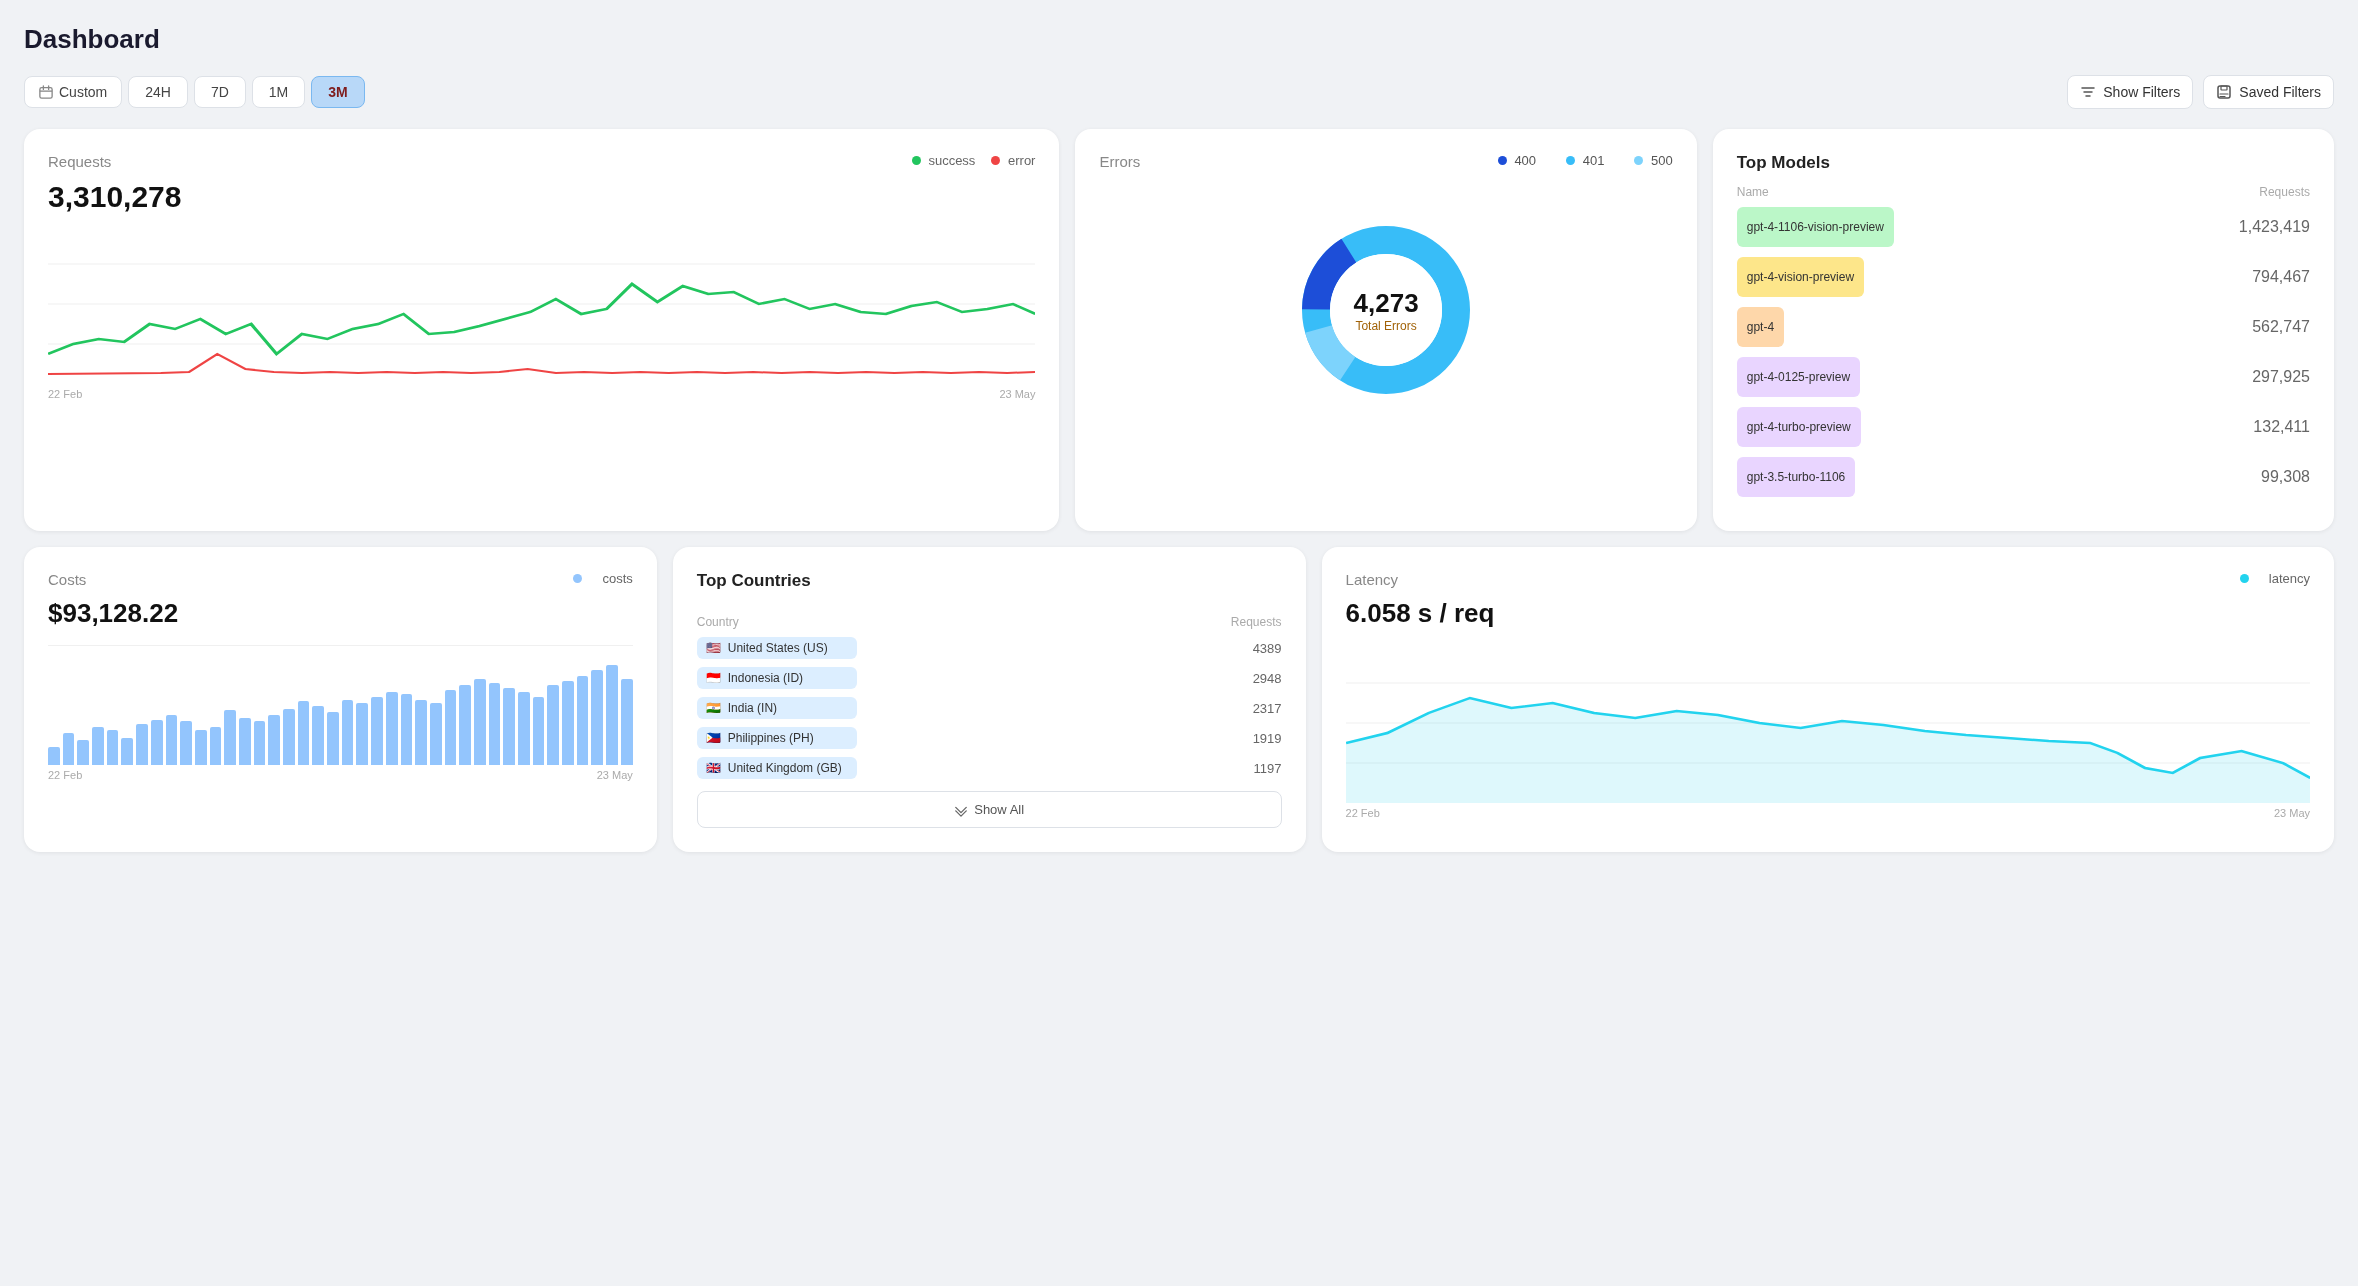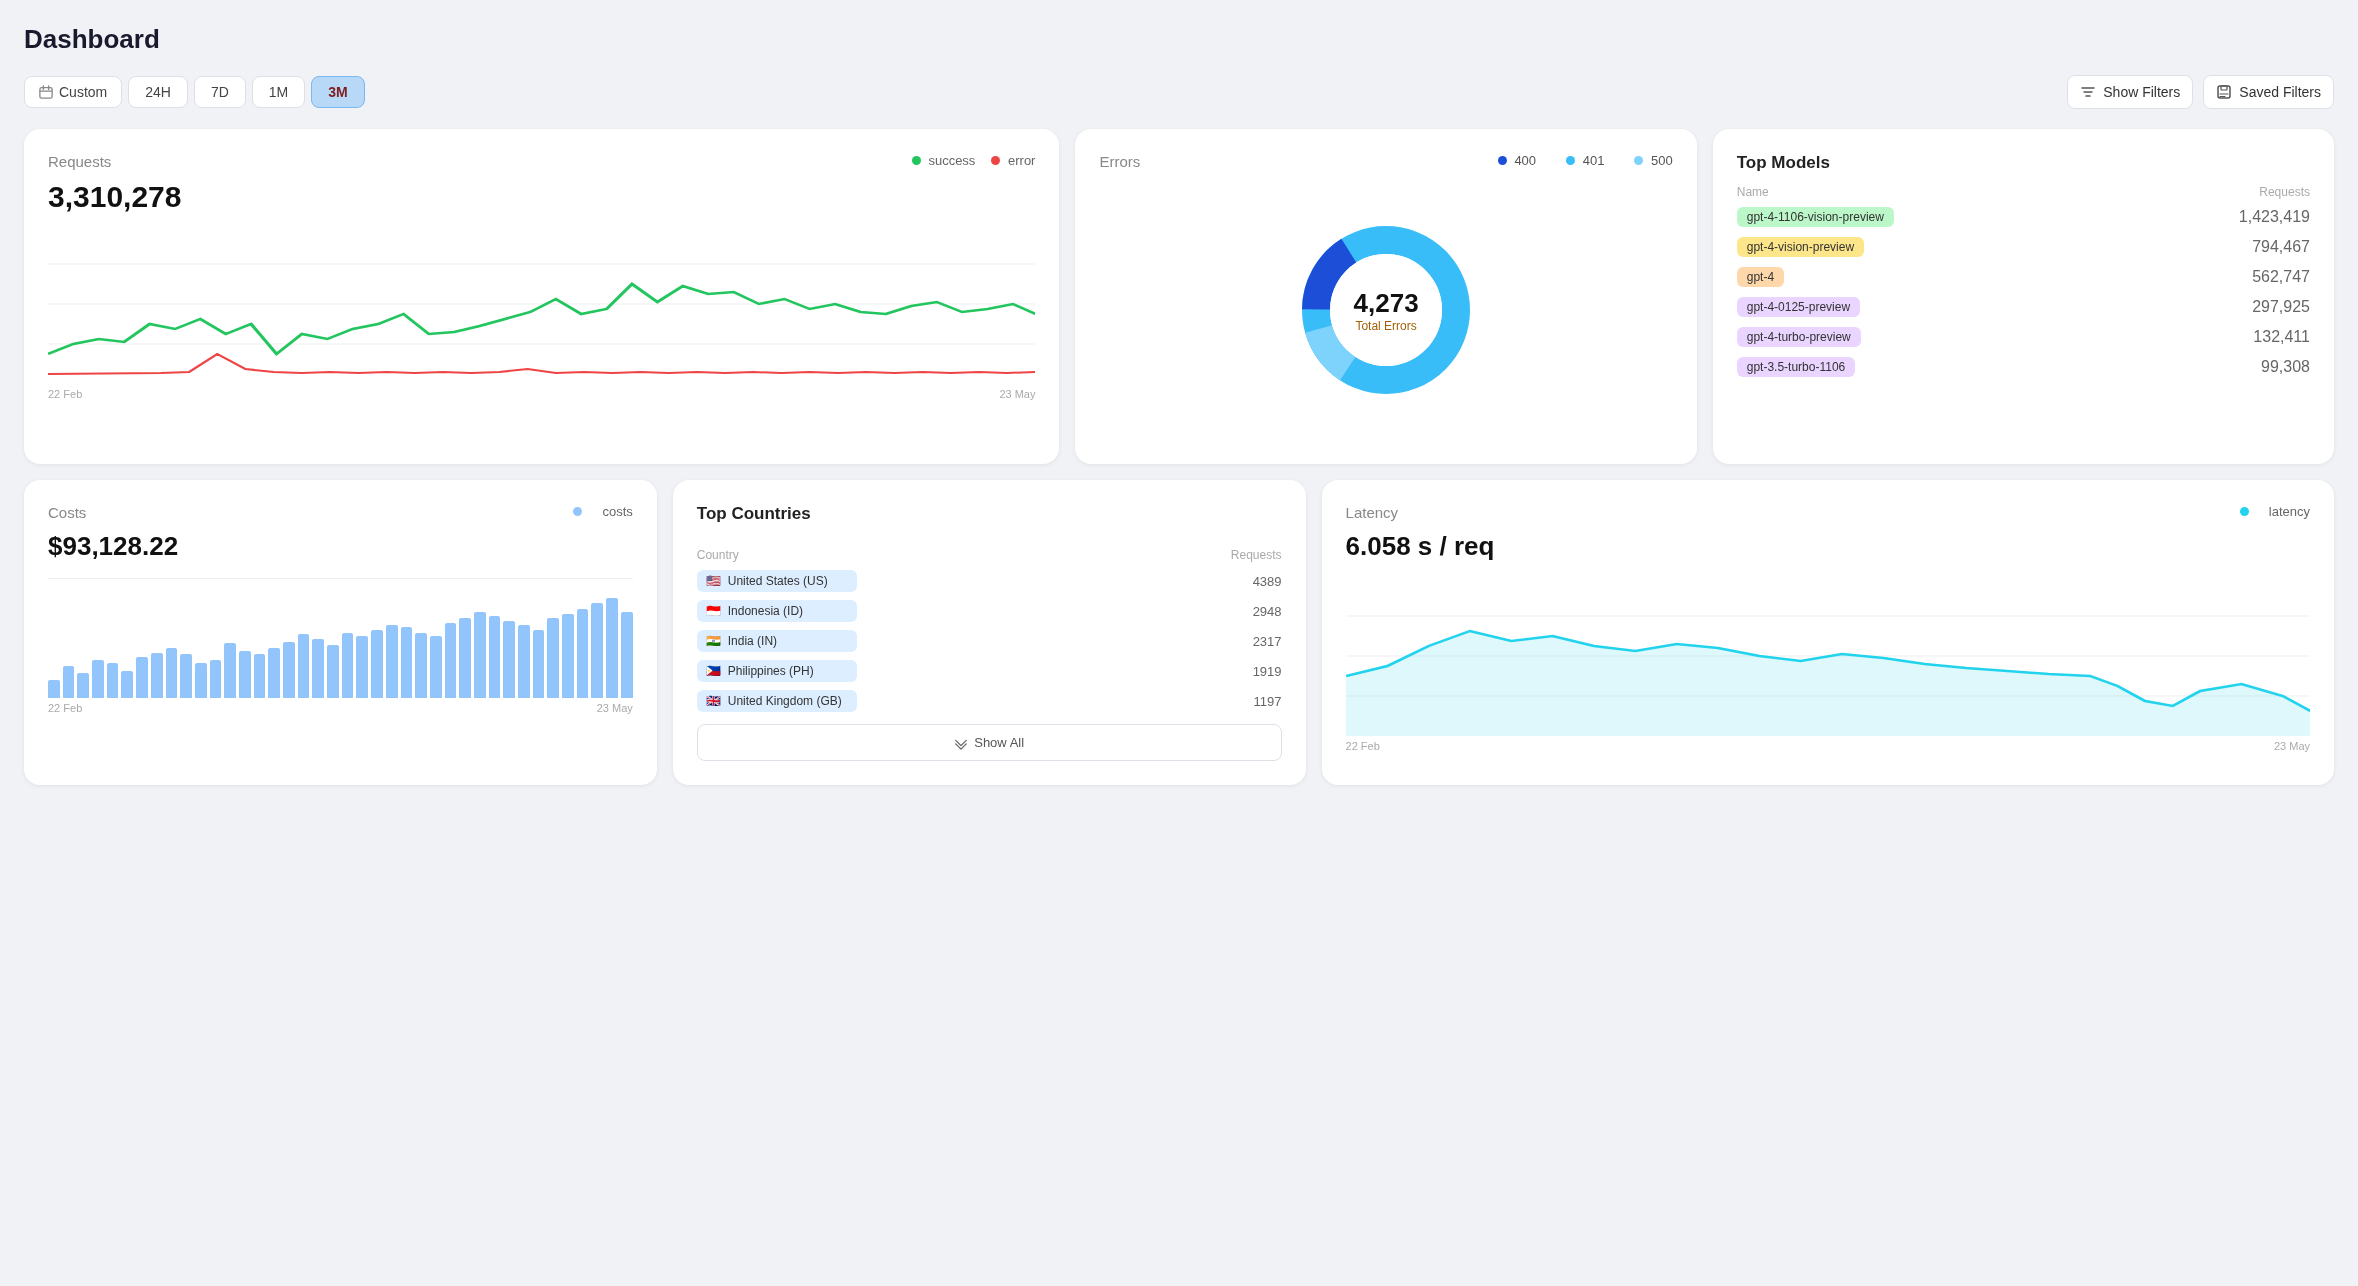--- a/index.html
+++ b/index.html
@@ -170,21 +170,21 @@
     
     .model-row {
       display: flex;
       align-items: center;
       justify-content: space-between;
       margin-bottom: 10px;
       font-size: 13px;
     }
     .model-tag {
       border-radius: 6px;
-      padding: 3px 10px;
+      padding: 13px 10px;
       font-size: 12px;
       font-weight: 500;
       color: #333;
     }
     .model-requests {
       color: #666;
       font-size: 16px;
       min-width: 60px;
       text-align: right;
     }

